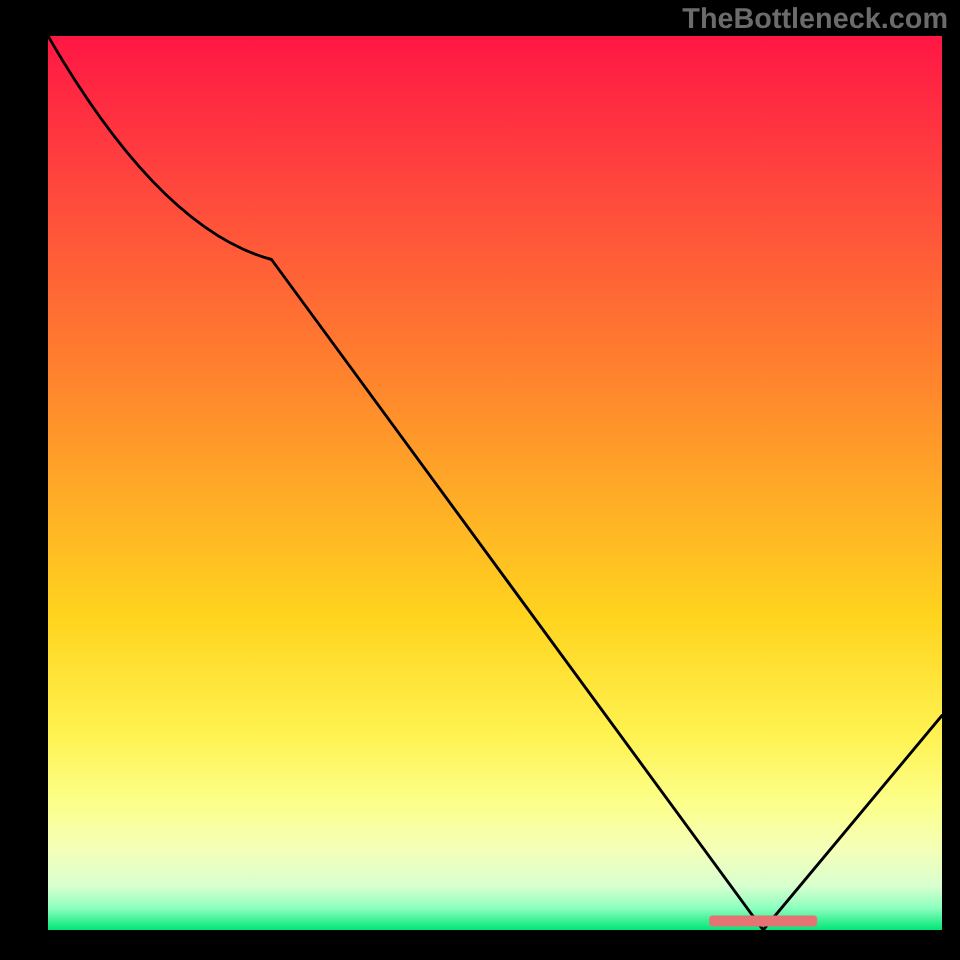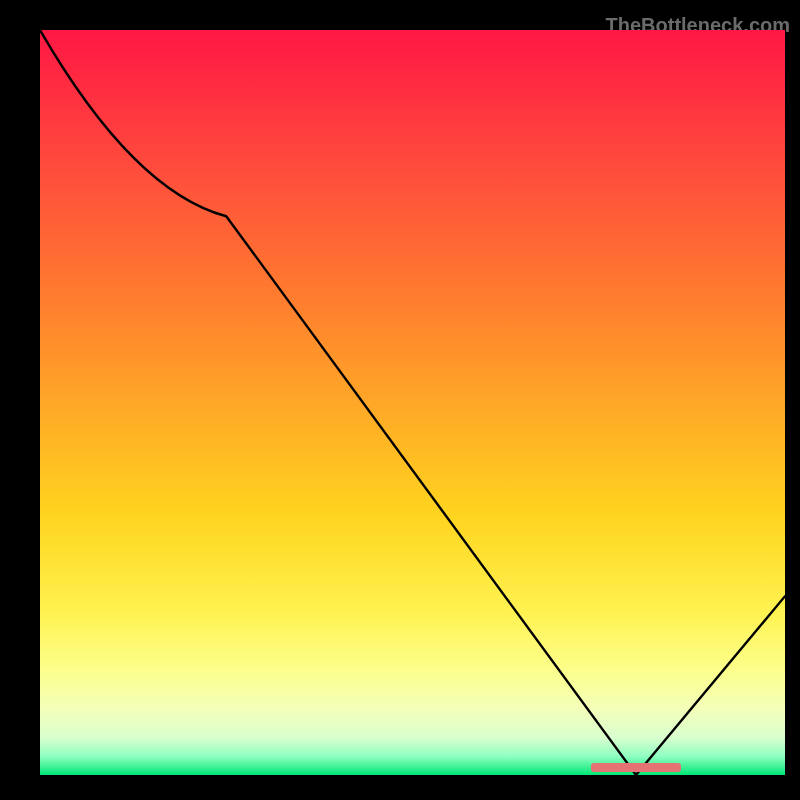--- a/index.html
+++ b/index.html
@@ -14,24 +14,23 @@
   .frame {
     position: relative;
     width: 800px;
     height: 800px;
   }
   .attribution {
     position: absolute;
     top: 2px;
     right: 10px;
     color: #6b6b6b;
-    font-size: 20px;
+    font-size: 24px;
     font-weight: 600;
     user-select: none;
-    margin-top: 12px;
   }
   
   .plot {
     position: absolute;
     left: 40px;
     top: 30px;
     width: 745px;
     height: 745px;
     background: linear-gradient(
       to bottom,

